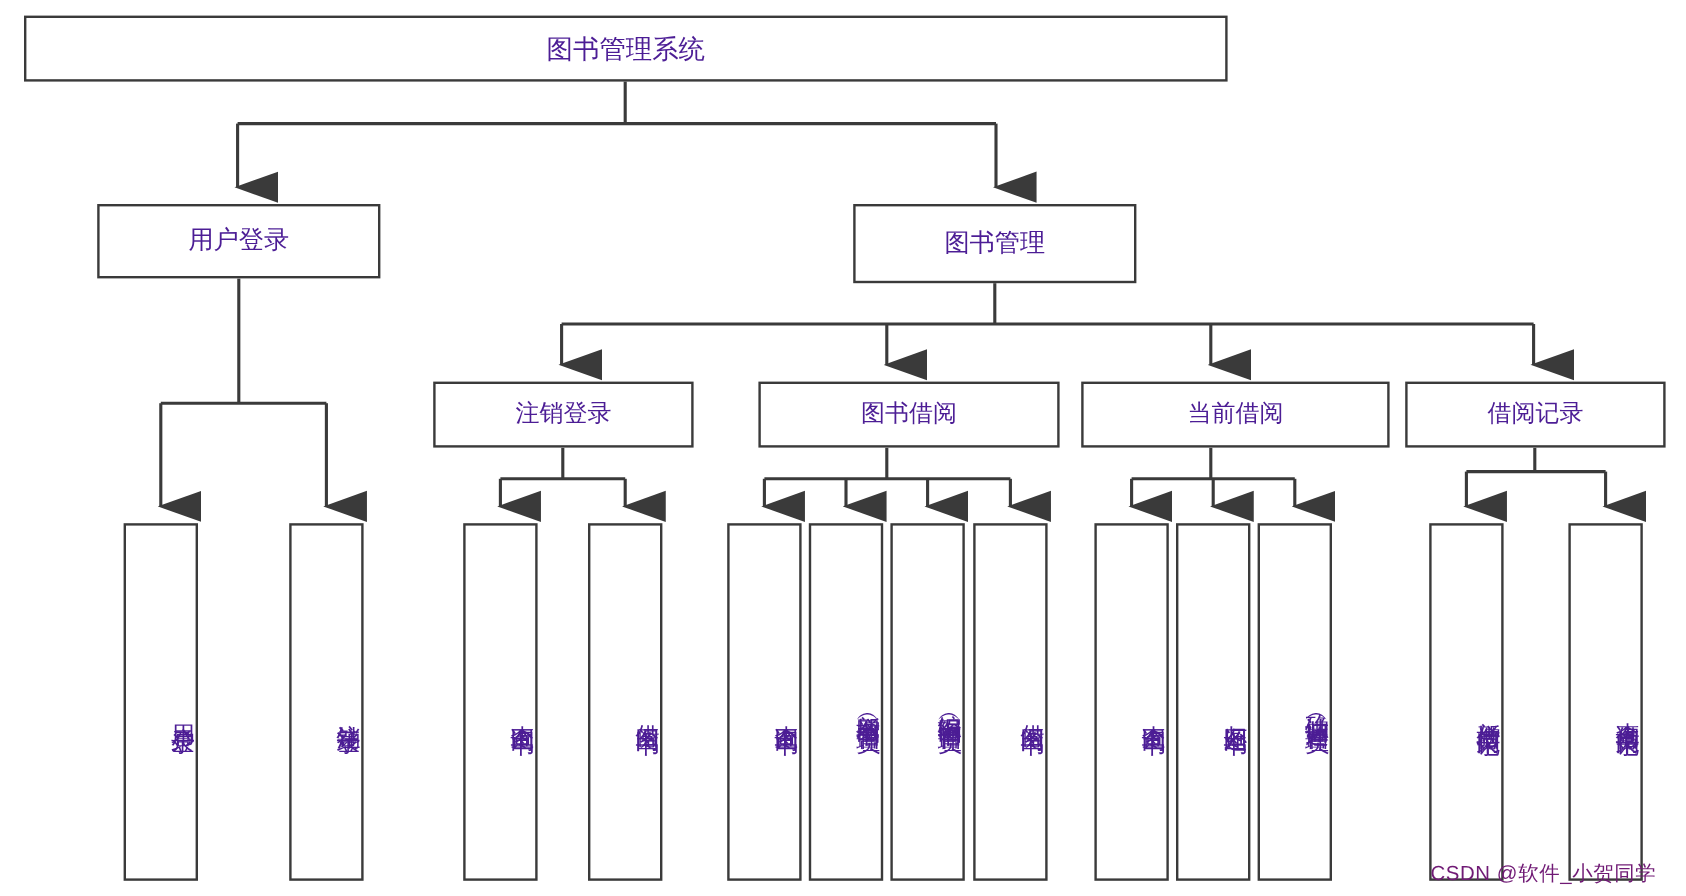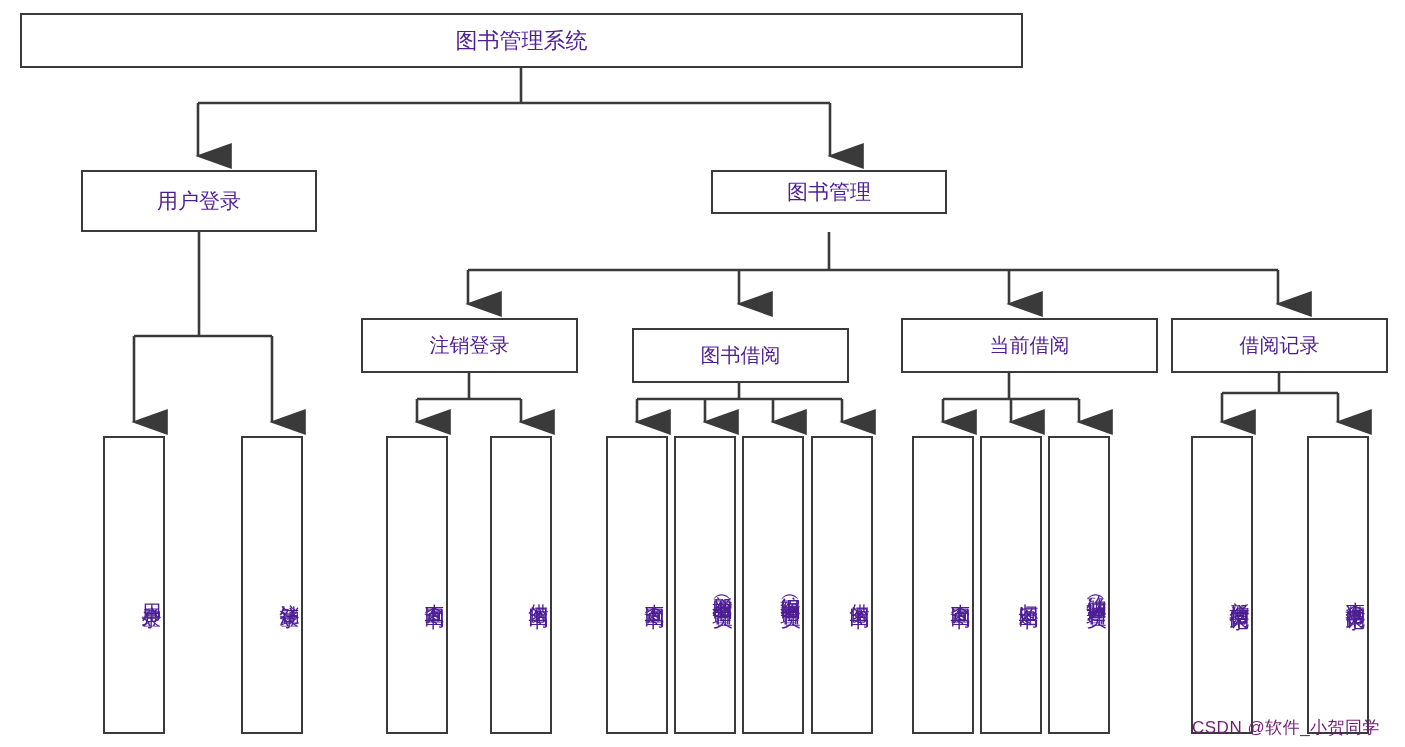--- a/index.html
+++ b/index.html
@@ -125,28 +125,28 @@
     </g>
   </svg>
 
   <div class="node root" style="left:20px; top:13px; width:1003px; height:55px;">
     <span class="node-label">图书管理系统</span>
   </div>
 
   <div class="node level2" style="left:81px; top:170px; width:236px; height:62px;">
     <span class="node-label">用户登录</span>
   </div>
-  <div class="node level2" style="left:711px; top:170px; width:236px; height:44px;">
+  <div class="node level2" style="left:711px; top:170px; width:236px; height:66px;">
     <span class="node-label">图书管理</span>
   </div>
 
   <div class="node level3" style="left:361px; top:318px; width:217px; height:55px;">
     <span class="node-label">注销登录</span>
   </div>
-  <div class="node level3" style="left:632px; top:328px; width:217px; height:55px;">
+  <div class="node level3" style="left:632px; top:318px; width:251px; height:55px;">
     <span class="node-label">图书借阅</span>
   </div>
   <div class="node level3" style="left:901px; top:318px; width:257px; height:55px;">
     <span class="node-label">当前借阅</span>
   </div>
   <div class="node level3" style="left:1171px; top:318px; width:217px; height:55px;">
     <span class="node-label">借阅记录</span>
   </div>
 
   <div class="node leaf" style="left:103px; top:436px; width:62px; height:298px;">

